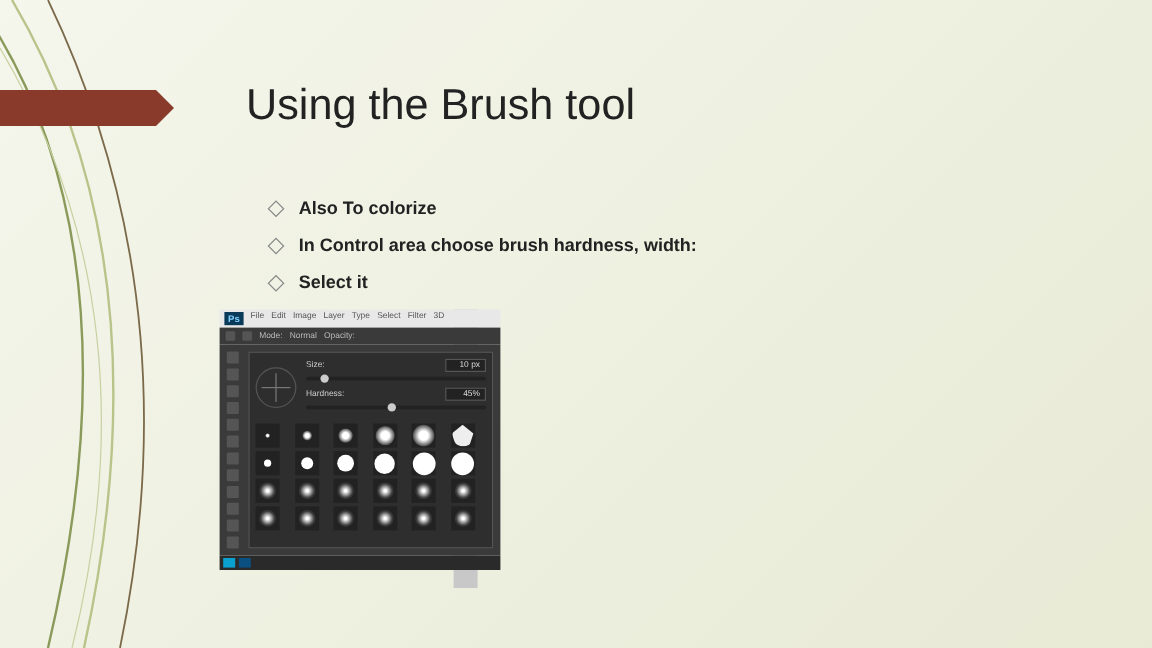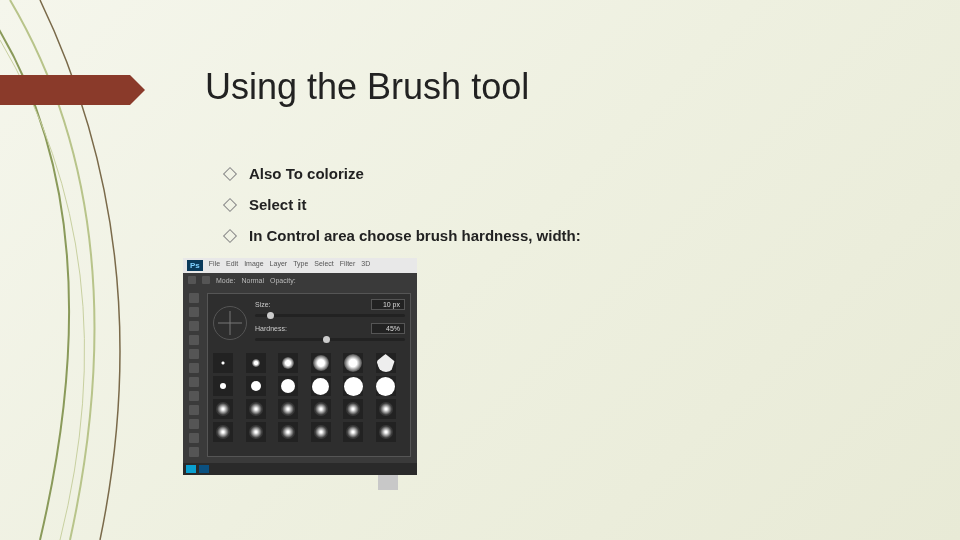--- a/index.html
+++ b/index.html
@@ -169,25 +169,25 @@
 
 <h1 class="title">Using the Brush tool</h1>
 
 <div class="content">
   <div class="bullet-row">
     <span class="diamond"></span>
     <span>Also To colorize</span>
   </div>
   <div class="bullet-row">
     <span class="diamond"></span>
-    <span>Select it</span>
+    <span>In Control area choose brush hardness, width:</span>
   </div>
   <div class="bullet-row">
     <span class="diamond"></span>
-    <span>In Control area choose brush hardness, width:</span>
+    <span>Select it</span>
   </div>
 </div>
 
 <div class="side-gray"></div>
 
 <div class="ps-panel">
   <div class="ps-menubar">
     <span class="ps-logo">Ps</span>
     <span>File</span>
     <span>Edit</span>

